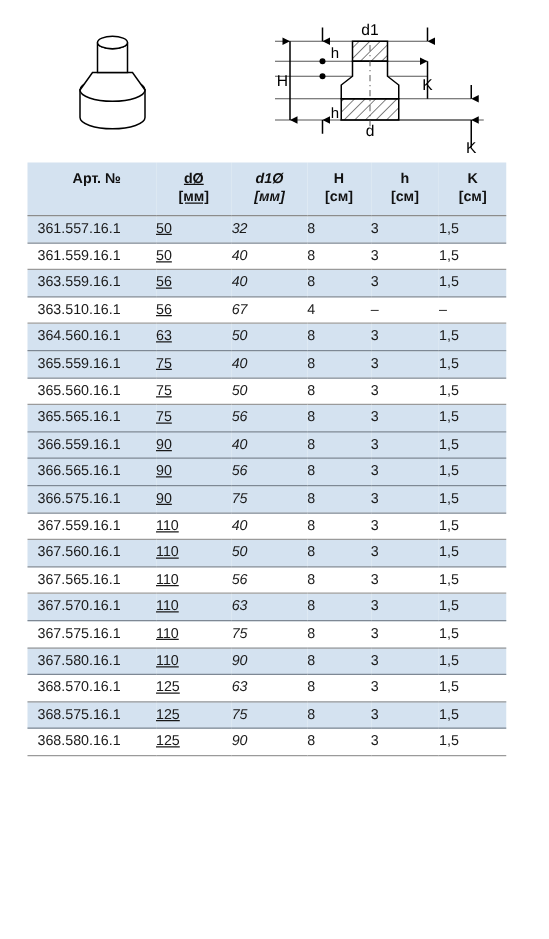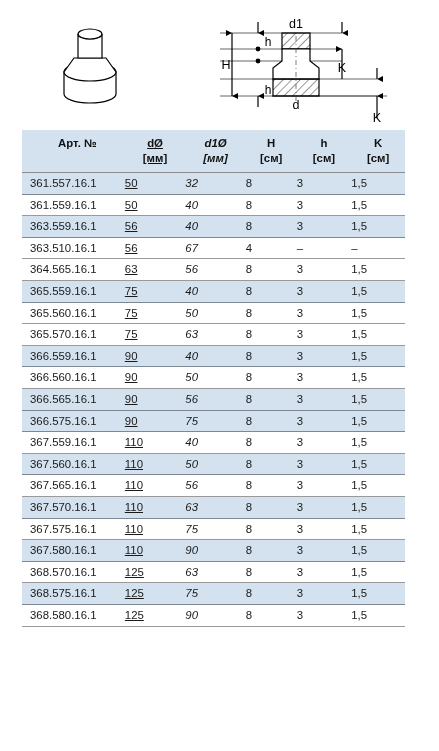--- a/index.html
+++ b/index.html
@@ -197,64 +197,56 @@
         <td class="c5">1,5</td>
       </tr>
       <tr>
         <td class="c0">363.510.16.1</td>
         <td class="c1">56</td>
         <td class="c2">67</td>
         <td class="c3">4</td>
         <td class="c4">–</td>
         <td class="c5">–</td>
       </tr>
-      <tr>
-        <td class="c0">364.565.16.1</td>
+      <tr class="alt">
+        <td class="c0">364.560.16.1</td>
         <td class="c1">63</td>
-        <td class="c2">56</td>
+        <td class="c2">50</td>
         <td class="c3">8</td>
         <td class="c4">3</td>
         <td class="c5">1,5</td>
       </tr>
       <tr class="alt">
         <td class="c0">365.559.16.1</td>
         <td class="c1">75</td>
         <td class="c2">40</td>
         <td class="c3">8</td>
         <td class="c4">3</td>
         <td class="c5">1,5</td>
       </tr>
       <tr>
         <td class="c0">365.560.16.1</td>
         <td class="c1">75</td>
         <td class="c2">50</td>
         <td class="c3">8</td>
         <td class="c4">3</td>
         <td class="c5">1,5</td>
       </tr>
-      <tr>
-        <td class="c0">365.570.16.1</td>
+      <tr class="alt">
+        <td class="c0">365.565.16.1</td>
         <td class="c1">75</td>
-        <td class="c2">63</td>
+        <td class="c2">56</td>
         <td class="c3">8</td>
         <td class="c4">3</td>
         <td class="c5">1,5</td>
       </tr>
       <tr class="alt">
         <td class="c0">366.559.16.1</td>
         <td class="c1">90</td>
         <td class="c2">40</td>
-        <td class="c3">8</td>
-        <td class="c4">3</td>
-        <td class="c5">1,5</td>
-      </tr>
-      <tr>
-        <td class="c0">366.560.16.1</td>
-        <td class="c1">90</td>
-        <td class="c2">50</td>
         <td class="c3">8</td>
         <td class="c4">3</td>
         <td class="c5">1,5</td>
       </tr>
       <tr class="alt">
         <td class="c0">366.565.16.1</td>
         <td class="c1">90</td>
         <td class="c2">56</td>
         <td class="c3">8</td>
         <td class="c4">3</td>

